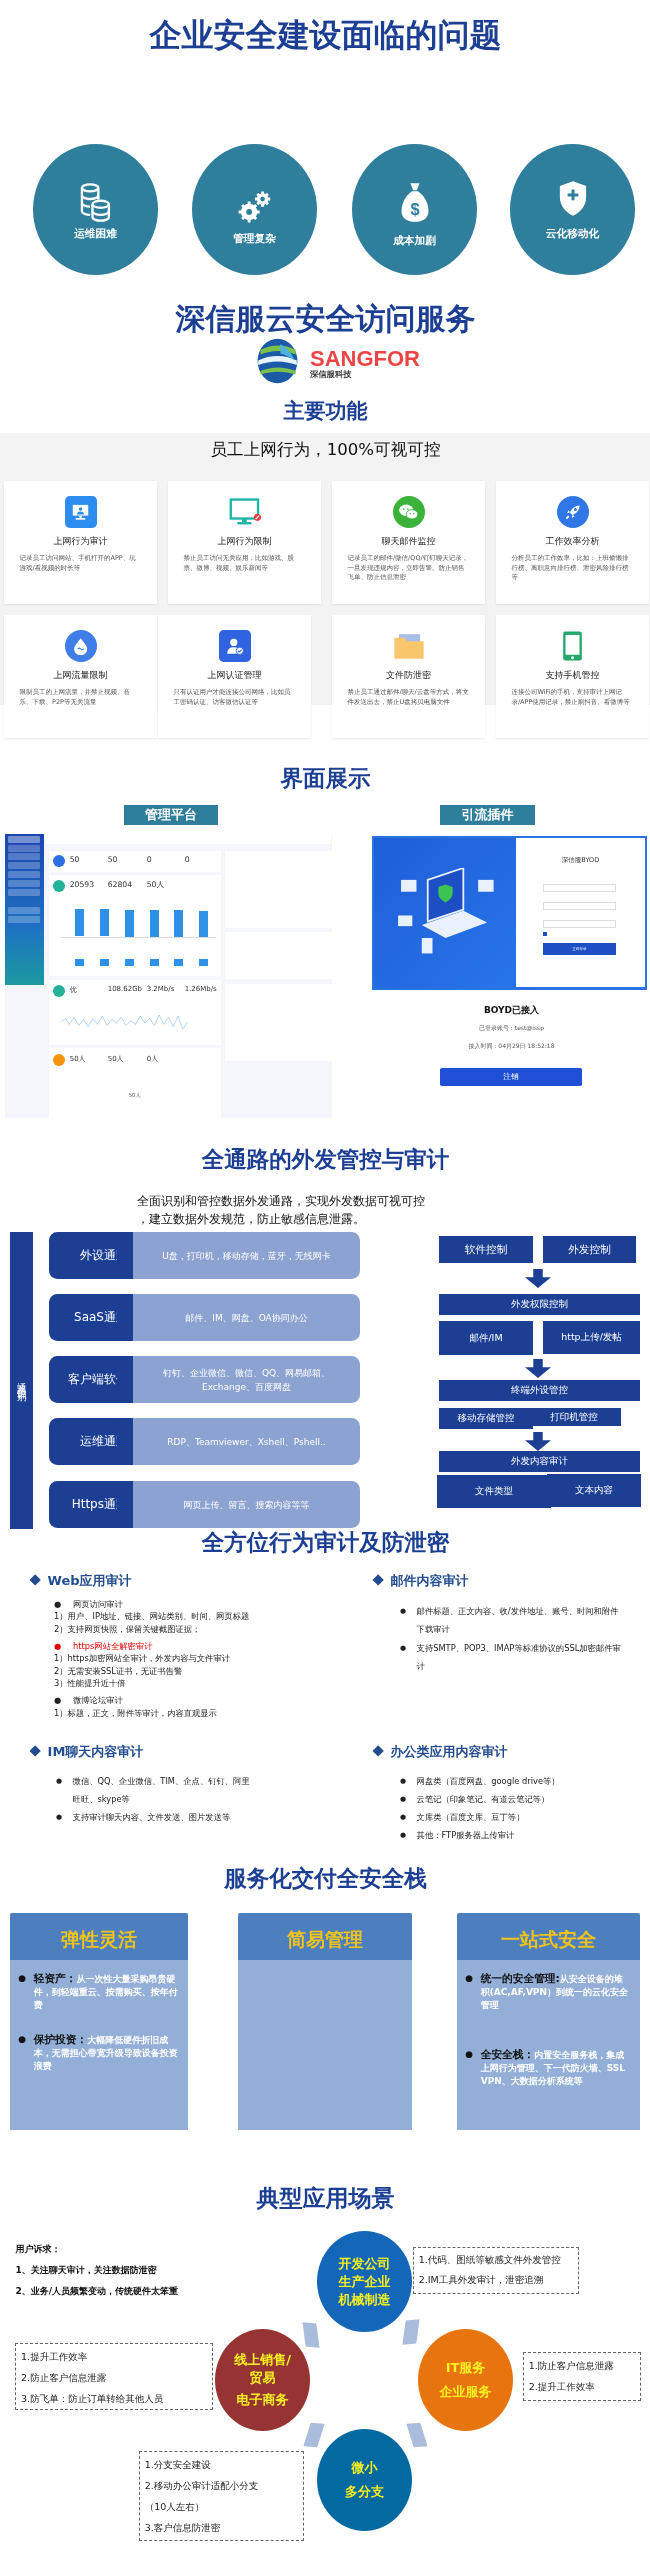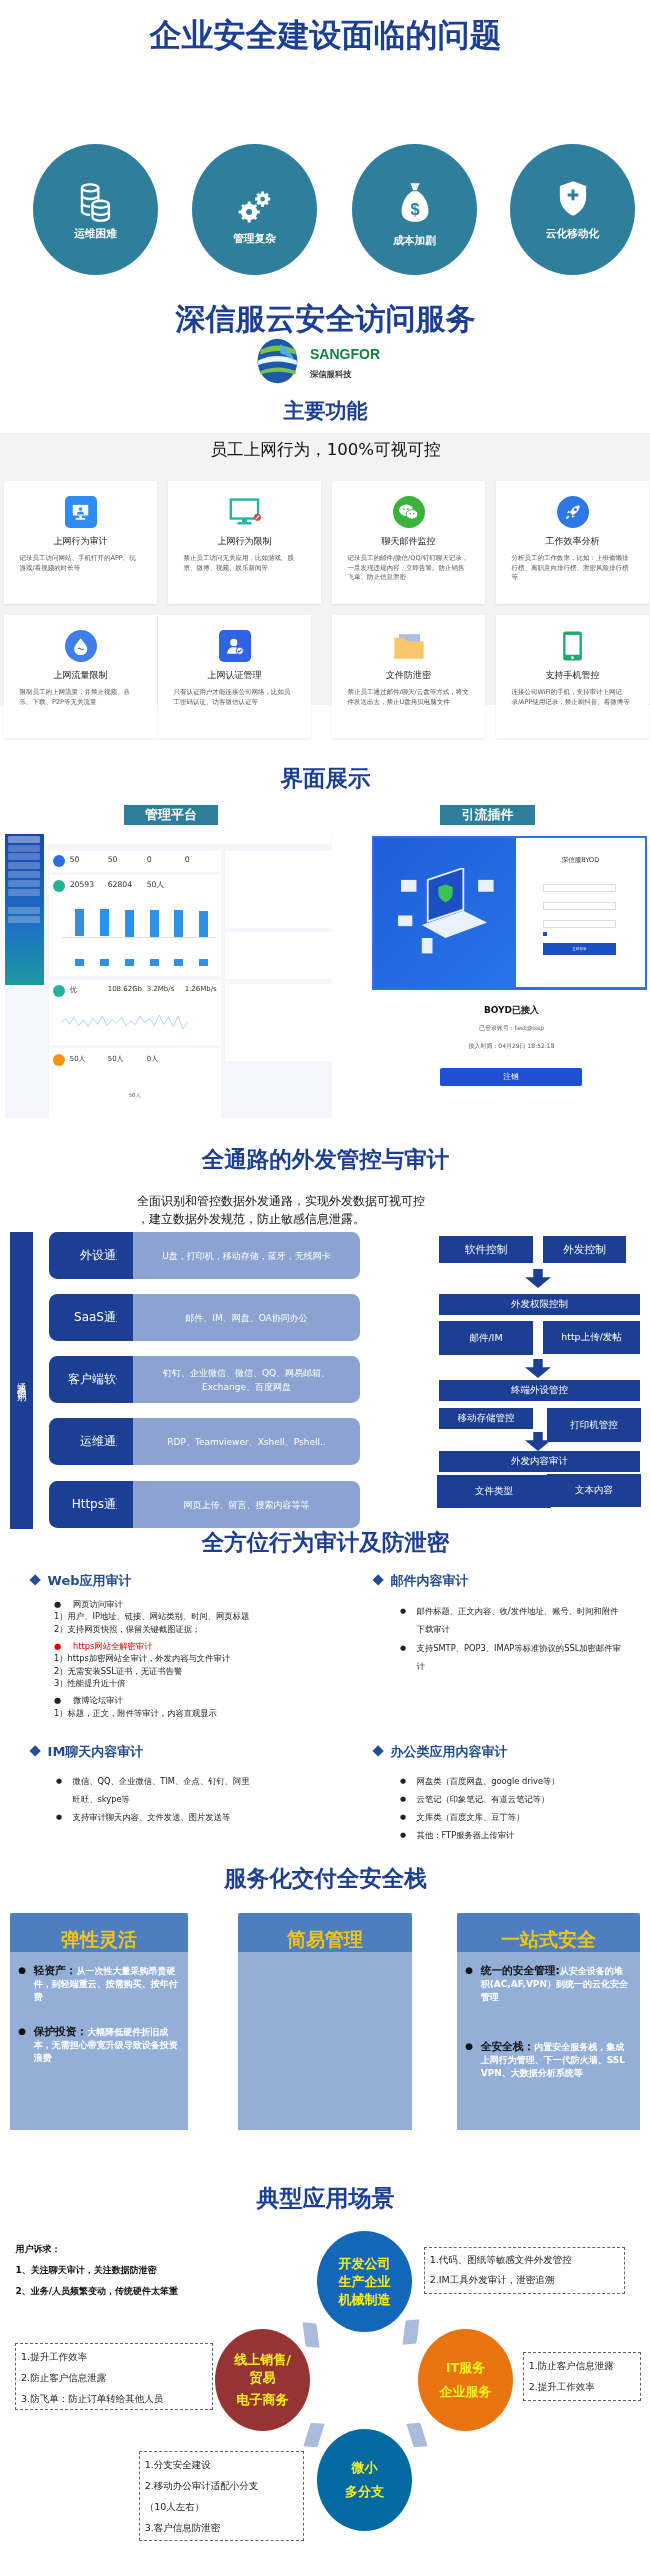--- a/index.html
+++ b/index.html
@@ -39,21 +39,21 @@
 .ah{position:absolute;font-size:13px;font-weight:bold;color:#234d8f}
 .ah .dia{display:inline-block;width:8.3px;height:8.3px;background:#234d8f;transform:rotate(45deg);margin-right:8.3px;vertical-align:middle;position:relative;top:-1.2px}
 .alist{position:absolute;font-size:8.3px;line-height:12.4px;color:#222}
 .alist .bhead{font-weight:normal;position:relative;padding-left:19px}
 .alist .bhead:before{content:"●";position:absolute;left:0}
 .blist{position:absolute;font-size:8.3px;color:#222;line-height:18px}
 .blist div{position:relative;padding-left:16.6px}
 .blist div:before{content:"●";position:absolute;left:0;font-size:7px}
 
 .stk{position:absolute;top:1913px;width:178px;height:217px;background:#93afd8}
-.stk .sh{height:39px;background:#4d7fbf;border-radius:3.6px 3.6px 0 0;color:#f2c318;font-size:19px;font-weight:bold;text-align:center;line-height:53px}
+.stk .sh{height:47px;background:#4d7fbf;border-radius:3.6px 3.6px 0 0;color:#f2c318;font-size:19px;font-weight:bold;text-align:center;line-height:53px}
 .stk .sb{padding:12px 8.3px 0 8.3px;color:#fff;font-size:9px;font-weight:bold;line-height:13px}
 .stk .sb .pt{position:relative;padding-left:15.4px;margin-bottom:21px}
 .stk .sb .pt:before{content:"●";position:absolute;left:0;color:#111}
 .stk .sb .pt b{color:#111;font-size:10.7px}
 
 .scir{position:absolute;border-radius:50%;color:#f7ef20;font-weight:bold;text-align:center;display:flex;flex-direction:column;justify-content:center;align-items:center;font-size:13px;line-height:18px}
 .dbox{position:absolute;border:0.9px dashed #666;font-size:9.5px;line-height:21px;color:#222;padding:2.4px 4.7px}
 .swirl{position:absolute;background:#a9bcdc}
 </style>
 </head>
@@ -145,21 +145,21 @@
 
 <div class="h1" style="top:299px;font-size:30px;line-height:39px">深信服云安全访问服务</div>
 <div class="abs" style="left:257px;top:338px;width:142px;height:46px">
   <svg class="abs" style="left:0;top:0" width="41" height="46" viewBox="0 0 70 78">
     <ellipse cx="35" cy="39" rx="34" ry="38" fill="#1c5aa8"></ellipse>
     <path d="M6 20c20-10 40-10 60 0v8c-20-8-40-8-60 0z" fill="#7bc04a"></path>
     <path d="M2 38c22-10 44-10 66 0v8c-22-8-44-8-66 0z" fill="#e6f3ff"></path>
     <path d="M6 56c20-8 40-8 60 0v6c-20-6-40-6-60 0z" fill="#7bc04a"></path>
     <path d="M40 10c10 6 20 16 24 28-8-6-16-10-24-12z" fill="#4cb3e0"></path>
   </svg>
-  <div class="abs" style="left:53px;top:8.3px;font-size:14px;font-weight:bold;color:#15803d;font-family:'Liberation Sans',sans-serif">SANGFOR</div>
+  <div class="abs" style="left:53px;top:8.3px;font-size:22px;font-weight:bold;color:#ef4444;font-family:'Liberation Sans',sans-serif">SANGFOR</div>
   <div class="abs" style="left:53px;top:31px;font-size:8.3px;font-weight:bold;color:#3a3a3a">深信服科技</div>
 </div>
 <div class="h1" style="top:396px;font-size:21px;line-height:30px">主要功能</div>
 
 <div class="feat-bg"></div>
 <div class="slogan">员工上网行为，100%可视可控</div>
 
 <div class="card" style="left:4.1px;top:481px">
   <div class="cic" style="background:#2d8cf0">
       <svg width="19" height="18" viewBox="0 0 32 30">
@@ -368,33 +368,33 @@
 <div class="chan" style="top:1418px">
     <div class="left">运维通路</div>
     <div class="right">RDP、Teamviewer、Xshell、Pshell..</div>
   </div>
 <div class="chan" style="top:1481px">
     <div class="left">Https通路</div>
     <div class="right">网页上传、留言、搜索内容等等</div>
   </div>
 
 <div class="fb" style="left:439px;top:1236px;width:94px;height:27px;font-size:10.7px">软件控制</div>
-<div class="fb" style="left:543px;top:1236px;width:83px;height:27px;font-size:10.7px">外发控制</div>
+<div class="fb" style="left:543px;top:1236px;width:93px;height:27px;font-size:10.7px">外发控制</div>
 <svg class="abs" style="left:525px;top:1269px" width="26" height="19" viewBox="0 0 44 32">
     <path d="M14 0h16v14h14L22 32 0 14h14z" fill="#1c3f94"></path>
   </svg>
 <div class="fb" style="left:439px;top:1294px;width:201px;height:21px">外发权限控制</div>
 <div class="fb" style="left:439px;top:1321px;width:94px;height:34px">邮件/IM</div>
 <div class="fb" style="left:543px;top:1321px;width:97px;height:33px">http上传/发帖</div>
 <svg class="abs" style="left:525px;top:1359px" width="26" height="19" viewBox="0 0 44 32">
     <path d="M14 0h16v14h14L22 32 0 14h14z" fill="#1c3f94"></path>
   </svg>
 <div class="fb" style="left:439px;top:1380px;width:201px;height:21px">终端外设管控</div>
 <div class="fb" style="left:439px;top:1408px;width:94px;height:21px">移动存储管控</div>
-<div class="fb" style="left:547px;top:1408px;width:94px;height:34px">打印机管控</div>
+<div class="fb" style="left:527px;top:1408px;width:94px;height:18px">打印机管控</div>
 <svg class="abs" style="left:525px;top:1432px" width="26" height="19" viewBox="0 0 44 32">
     <path d="M14 0h16v14h14L22 32 0 14h14z" fill="#1c3f94"></path>
   </svg>
 <div class="fb" style="left:439px;top:1451px;width:201px;height:21px">外发内容审计</div>
 <div class="fb" style="left:437px;top:1475px;width:114px;height:33px">文件类型</div>
 <div class="fb" style="left:547px;top:1474px;width:94px;height:33px">文本内容</div>
 
 <div class="h1" style="top:1527px;font-size:22.5px;line-height:30px">全方位行为审计及防泄密</div>
 
 <div class="ah" style="left:31px;top:1572px"><span class="dia"></span><span>Web应用审计</span></div>
@@ -462,21 +462,21 @@
 <div class="swirl" style="left:302px;top:2320px;width:18px;height:30px;transform:rotate(-20deg);clip-path:polygon(30% 0,100% 20%,70% 100%,0 80%)"></div>
 <div class="swirl" style="left:402px;top:2317px;width:18px;height:30px;transform:rotate(20deg);clip-path:polygon(0 20%,70% 0,100% 80%,30% 100%)"></div>
 <div class="swirl" style="left:408px;top:2420px;width:18px;height:30px;transform:rotate(-30deg);clip-path:polygon(30% 0,100% 20%,70% 100%,0 80%)"></div>
 <div class="swirl" style="left:305px;top:2420px;width:18px;height:30px;transform:rotate(30deg);clip-path:polygon(0 20%,70% 0,100% 80%,30% 100%)"></div>
 
 <div class="scir" style="left:317px;top:2231px;width:95px;height:101px;background:#1467b8">
   <div>开发公司</div>
   <div>生产企业</div>
   <div>机械制造</div>
 </div>
-<div class="dbox" style="left:424px;top:2247px;width:201px;height:47px;line-height:20px">
+<div class="dbox" style="left:413px;top:2247px;width:166px;height:47px;line-height:20px">
   <div>1.代码、图纸等敏感文件外发管控</div>
   <div>2.IM工具外发审计，泄密追溯</div>
 </div>
 
 <div class="scir" style="left:418px;top:2329px;width:95px;height:102px;background:#e8740f">
   <div>IT服务</div>
   <div style="height:6px"></div>
   <div>企业服务</div>
 </div>
 <div class="dbox" style="left:523px;top:2352px;width:118px;height:49px;line-height:21px">

